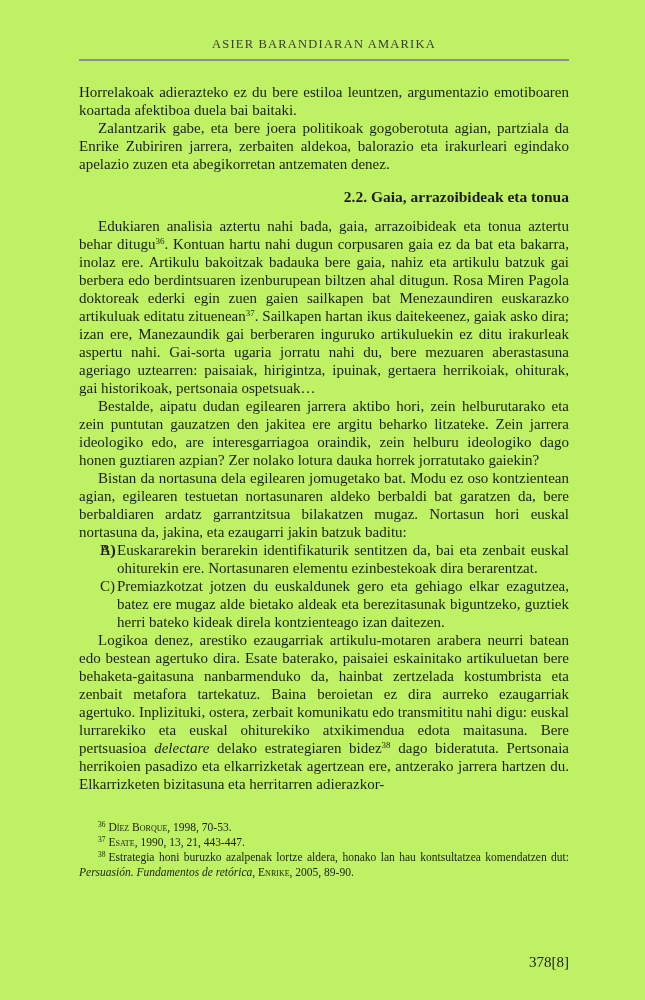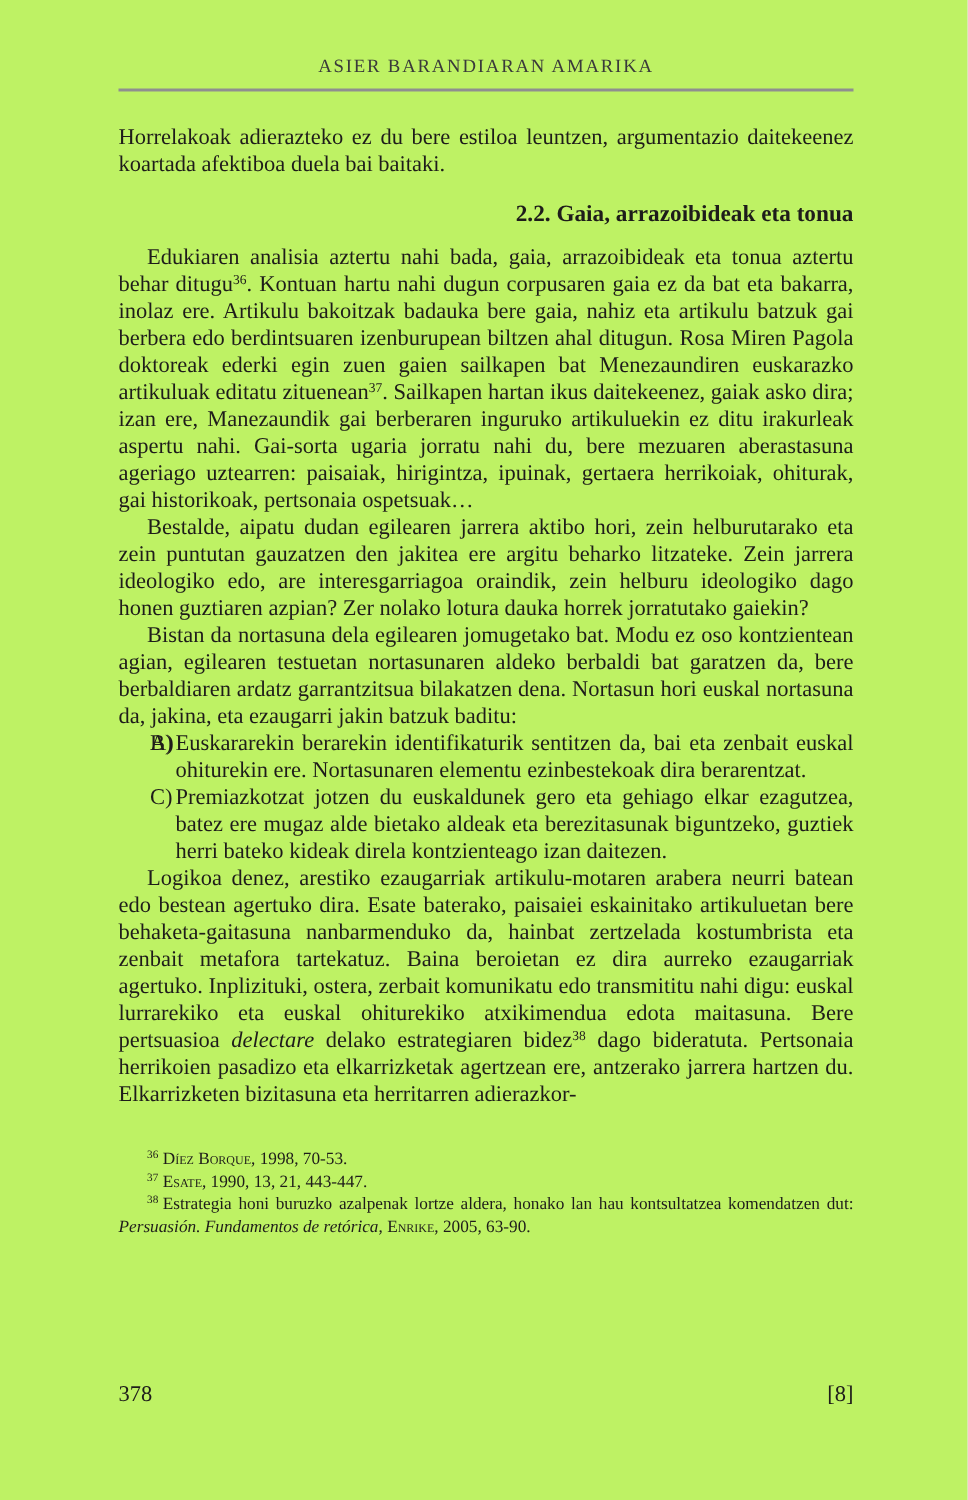--- a/index.html
+++ b/index.html
@@ -92,50 +92,51 @@
   }
   .footnote sup.fn-ref {
     font-size: 7.5px;
     vertical-align: 4px;
     margin-right: 3px;
   }
   .page-footer {
     position: absolute;
     left: 79px;
     right: 76px;
-    top: 922px;
+    top: 954px;
     display: flex;
-    justify-content: space-between;
+    justify-content: flex-end;
     font-size: 15px;
     color: #1e1c1a;
   }
 </style>
 </head>
 <body>
 
 <div class="page">
   <div class="content">
 
     <div class="running-header">ASIER BARANDIARAN AMARIKA</div>
     <div class="header-rule"></div>
 
     <div class="body-text">
 
-      <p class="no-indent">Horrelakoak adierazteko ez du bere estiloa leuntzen, argumentazio daitekeenez koartada afektiboa duela bai baitaki.</p>
+      <p class="no-indent">Horrelakoak adierazteko ez du bere estiloa leuntzen, argumentazio emotiboaren koartada afektiboa duela bai baitaki.</p>
 
+      <p>Zalantzarik gabe, eta bere joera politikoak gogoberotuta agian, partziala da Enrike Zubiriren jarrera, zerbaiten aldekoa, balorazio eta irakurleari egindako apelazio zuzen eta abegikorretan antzematen denez.</p>
 
       <h2 class="section-heading">2.2. Gaia, arrazoibideak eta tonua</h2>
 
       <p>
         <span>Edukiaren analisia aztertu nahi bada, gaia, arrazoibideak eta tonua aztertu behar ditugu</span><sup class="fn-ref">36</sup><span>. Kontuan hartu nahi dugun corpusaren gaia ez da bat eta bakarra, inolaz ere. Artikulu bakoitzak badauka bere gaia, nahiz eta artikulu batzuk gai berbera edo berdintsuaren izenburupean biltzen ahal ditugun. Rosa Miren Pagola doktoreak ederki egin zuen gaien sailkapen bat Menezaundiren euskarazko artikuluak editatu zituenean</span><sup class="fn-ref">37</sup><span>. Sailkapen hartan ikus daitekeenez, gaiak asko dira; izan ere, Manezaundik gai berberaren inguruko artikuluekin ez ditu irakurleak aspertu nahi. Gai-sorta ugaria jorratu nahi du, bere mezuaren aberastasuna ageriago uztearren: paisaiak, hirigintza, ipuinak, gertaera herrikoiak, ohiturak, gai historikoak, pertsonaia ospetsuak…</span>
       </p>
 
       <p>Bestalde, aipatu dudan egilearen jarrera aktibo hori, zein helburutarako eta zein puntutan gauzatzen den jakitea ere argitu beharko litzateke. Zein jarrera ideologiko edo, are interesgarriagoa oraindik, zein helburu ideologiko dago honen guztiaren azpian? Zer nolako lotura dauka horrek jorratutako gaiekin?</p>
 
-      <p>Bistan da nortasuna dela egilearen jomugetako bat. Modu ez oso kontzientean agian, egilearen testuetan nortasunaren aldeko berbaldi bat garatzen da, bere berbaldiaren ardatz garrantzitsua bilakatzen dena. Nortasun hori euskal nortasuna da, jakina, eta ezaugarri jakin batzuk baditu:</p>
+      <p>Bistan da nortasuna dela egilearen jomugetako bat. Modu ez oso kontzientean agian, egilearen testuetan nortasunaren aldeko berbaldi bat garatzen da, bere berbaldiaren ardatz garrantzitsua bilakatzen mugaz. Nortasun hori euskal nortasuna da, jakina, eta ezaugarri jakin batzuk baditu:</p>
 
       <div class="list-item">
         <span class="list-label">A)</span>
       </div>
       <div class="list-item">
         <span class="list-label">B)</span>
         <span>Euskararekin berarekin identifikaturik sentitzen da, bai eta zenbait euskal ohiturekin ere. Nortasunaren elementu ezinbestekoak dira berarentzat.</span>
       </div>
       <div class="list-item">
         <span class="list-label">C)</span>
@@ -149,21 +150,21 @@
     </div>
 
     <div class="footnotes">
       <p class="footnote">
         <sup class="fn-ref">36</sup><span class="smallcaps">Díez Borque</span><span>, 1998, 70-53.</span>
       </p>
       <p class="footnote">
         <sup class="fn-ref">37</sup><span class="smallcaps">Esate</span><span>, 1990, 13, 21, 443-447.</span>
       </p>
       <p class="footnote">
-        <sup class="fn-ref">38</sup><span>Estrategia honi buruzko azalpenak lortze aldera, honako lan hau kontsultatzea komendatzen dut: </span><em class="work-title">Persuasión. Fundamentos de retórica</em><span>, </span><span class="smallcaps">Enrike</span><span>, 2005, 63-90.</span>
+        <sup class="fn-ref">38</sup><span>Estrategia honi buruzko azalpenak lortze aldera, honako lan hau kontsultatzea komendatzen dut: </span><em class="work-title">Persuasión. Fundamentos de retórica</em><span>, </span><span class="smallcaps">Enrike</span><span>, 2005, 89-90.</span>
       </p>
     </div>
 
   </div>
 
   <div class="page-footer">
     <span>378</span>
     <span>[8]</span>
   </div>
 </div>

